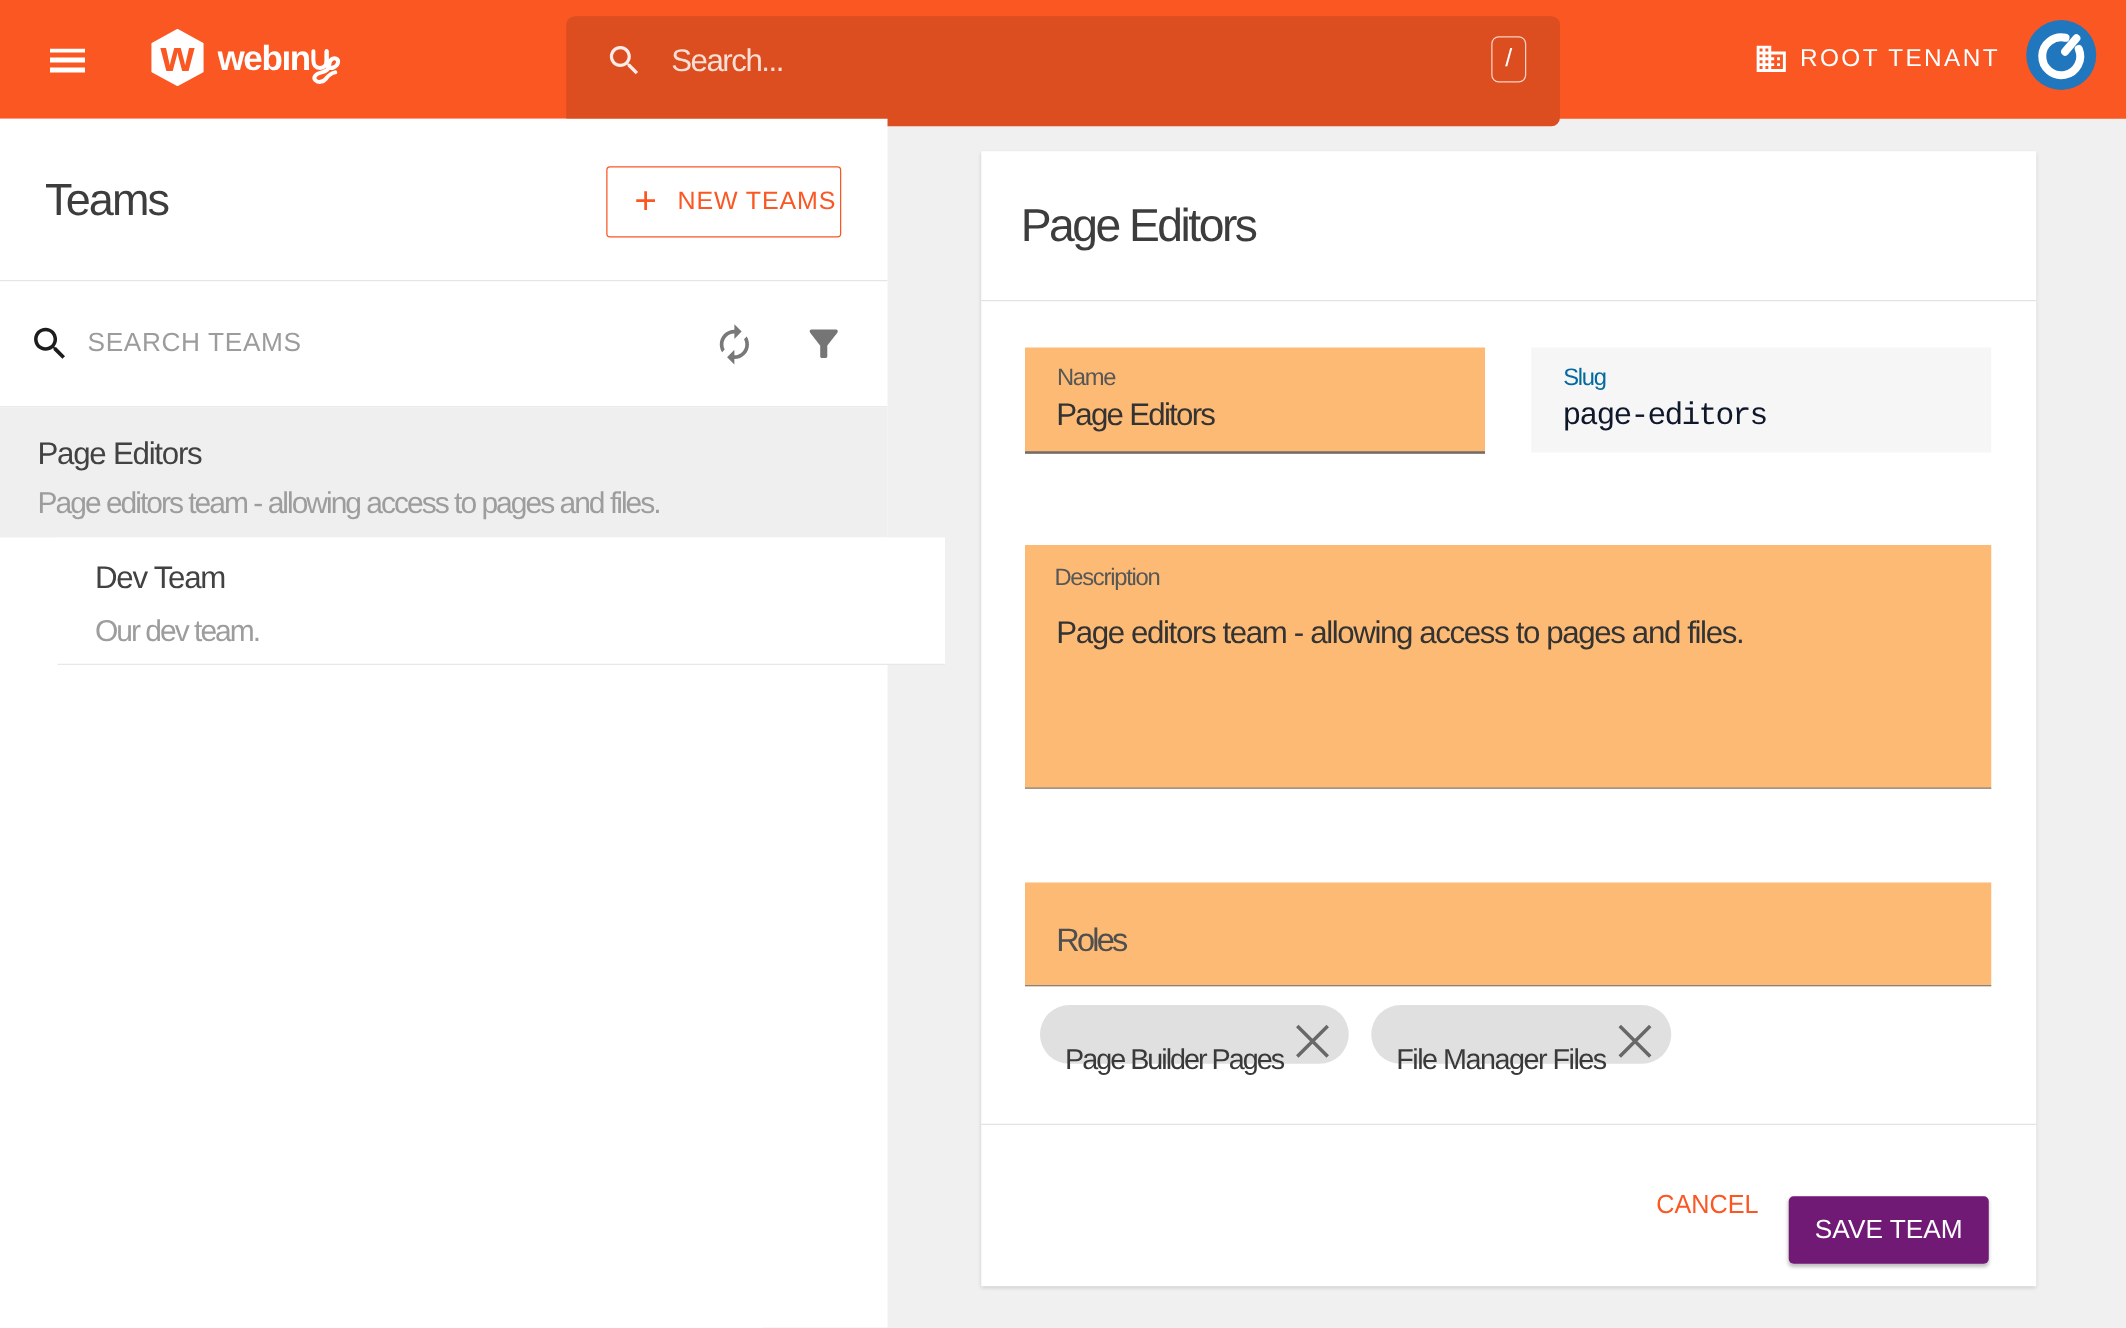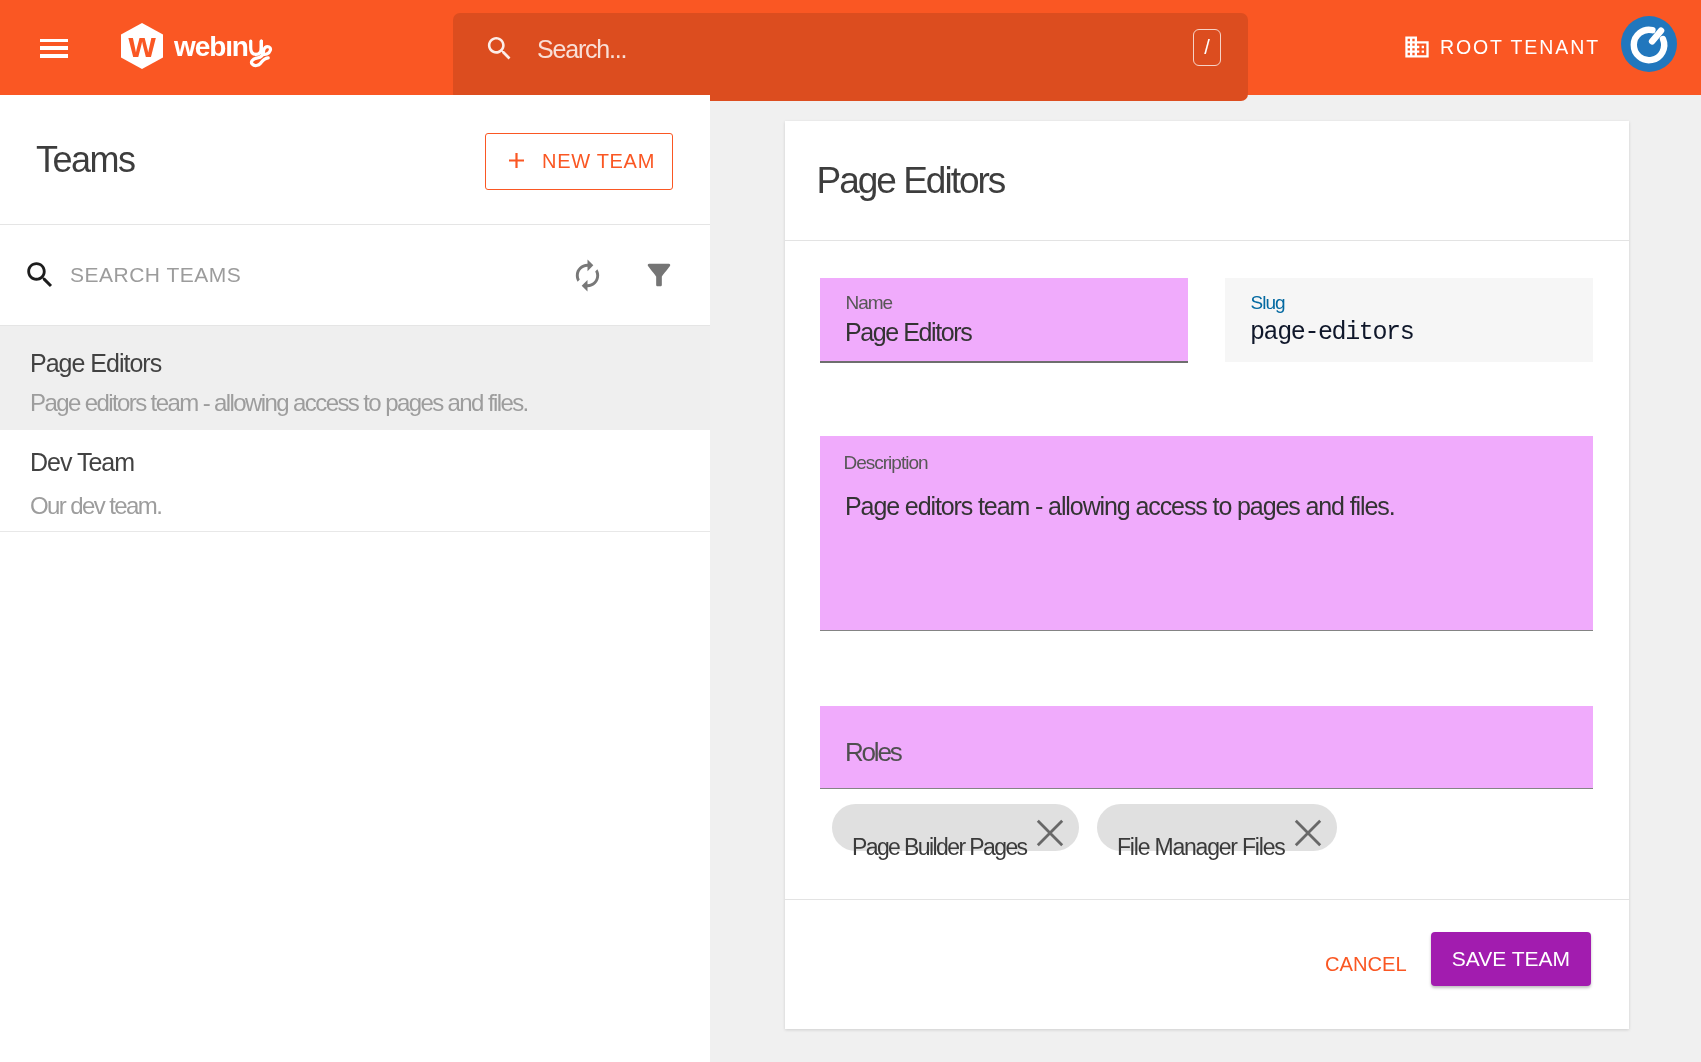--- a/index.html
+++ b/index.html
@@ -40,42 +40,42 @@
 
   .item { position:relative; width:710px; border-bottom:1px solid #e8e8e8; background:#fff; }
   .item .t { position:absolute; left:30px; font-size:25px; letter-spacing:-1px; color:#424242; line-height:1; }
   .item .d { position:absolute; left:30px; font-size:24px; letter-spacing:-1.6px; color:#9d9d9d; line-height:1; }
 
   
   .card { position:absolute; left:785px; top:121px; width:844px; height:908px; background:#fff; box-shadow:0 1px 3px rgba(0,0,0,0.14); }
   .card-h { position:absolute; left:31.5px; top:40.7px; font-size:37px; letter-spacing:-2px; color:#3d3d3d; line-height:1; }
   .card-hr1 { position:absolute; left:0; top:118.5px; width:844px; height:1px; background:#e3e3e3; }
 
-  .fld { position:absolute; background:#f0abfc; }
+  .fld { position:absolute; background:#fdba74; }
   .fld .lab { position:absolute; left:25.5px; top:14.5px; font-size:19px; letter-spacing:-1px; color:#575757; line-height:1; }
   .fld .val { position:absolute; left:25px; top:42.2px; font-size:25px; letter-spacing:-1.4px; color:#333; line-height:1; }
   .f-name { left:35px; top:157px; width:368px; height:85px; border-bottom:2px solid #6e6e6e; }
   .f-slug { left:440px; top:157px; width:368px; height:84px; background:#f6f6f6; }
   .f-slug .lab { color:#0369a1; }
   .f-slug .val { color:#0f172a;font-family:Liberation Mono, monospace; }
   .f-desc { left:35px; top:315px; width:773px; height:195px; border-bottom:1px solid #848484; }
   .f-desc .val { top:57.5px; letter-spacing:-1.1px; }
   .f-desc .lab { left:23.5px; top:17px; }
   .f-roles { left:35px; top:585px; width:773px; height:83px; border-bottom:1px solid #848484; }
   .f-roles .biglab { position:absolute; left:25px; top:32.5px; font-size:26px; letter-spacing:-2.2px; color:#4f4f4f; line-height:1; }
 
   .chips { position:absolute; left:47px; top:683px; }
   .chip { display:inline-block; position:relative; height:47px; background:#e0e0e0; border-radius:24px; margin-right:14px; font-size:23px; color:#3a3a3a; line-height:47px; padding:16px 52px 0 20px;text-align:right; }
   .chip span { position:relative; top:4px; letter-spacing:-1.6px; }
   .chip.c2 span { letter-spacing:-1.2px; }
   .chip svg { position:absolute; right:14px; top:13.5px; }
 
   .card-hr2 { position:absolute; left:0; top:777.5px; width:844px; height:1px; background:#e3e3e3; }
   .btn-cancel { position:absolute; left:540px; top:832.3px; font-size:21px; color:#fa5723; line-height:1; transform:scaleX(0.96); transform-origin:left; }
-  .btn-save { position:absolute; left:646px; top:811px; width:160px; height:54px; background:#a21caf; border-radius:4px; box-shadow:0 2px 3px rgba(0,0,0,0.25); }
+  .btn-save { position:absolute; left:646px; top:836px; width:160px; height:54px; background:#701a75; border-radius:4px; box-shadow:0 2px 3px rgba(0,0,0,0.25); }
   .btn-save span { position:absolute; left:0; top:16.3px; width:160px; text-align:center; font-size:21px; letter-spacing:0px; color:#fff; line-height:1; }
 </style>
 </head>
 <body>
 
 <div class="topbar">
   <div class="burger">
       <div class="b1"></div>
       <div class="b2"></div>
       <div class="b3"></div>
@@ -113,42 +113,42 @@
       </svg>
   </div>
 </div>
 
 <div class="leftpanel">
   <div class="lp-title">Teams</div>
   <div class="btn-newteam">
     <svg width="17" height="17" viewBox="0 0 17 17">
         <path d="M8.5 1 V16 M1 8.5 H16" stroke="#fa5723" stroke-width="2.2"></path>
       </svg>
-    <span class="lbl">NEW TEAM</span>
+    <span class="lbl">NEW TEAMS</span>
   </div>
   <div class="divider" style="top:129px"></div>
   <div class="searchrow">
     <svg class="mag" width="34" height="34" viewBox="0 0 24 24">
         <path fill="#1d1d1d" d="M15.5 14h-.79l-.28-.27C15.41 12.59 16 11.11 16 9.5 16 5.91 13.09 3 9.5 3S3 5.91 3 9.5 5.91 16 9.5 16c1.61 0 3.09-.59 4.23-1.57l.27.28v.79l5 4.99L20.49 19l-4.99-5zm-6 0C7.01 14 5 11.99 5 9.5S7.01 5 9.5 5 14 7.01 14 9.5 11.99 14 9.5 14z"></path>
       </svg>
   </div>
   <div class="ph searchrow-ph" style="position:absolute; left:70px; top:168.5px; font-size:21px; letter-spacing:0.5px; color:#9c9c9c; line-height:1;">SEARCH TEAMS</div>
   <svg class="ic-refresh" width="35" height="35" viewBox="0 0 24 24">
       <path fill="#787878" d="M12 6v3l4-4-4-4v3c-4.42 0-8 3.58-8 8 0 1.57.46 3.03 1.24 4.26L6.7 14.8c-.45-.83-.7-1.79-.7-2.8 0-3.31 2.69-6 6-6zm6.76 1.74L17.3 9.2c.44.84.7 1.79.7 2.8 0 3.31-2.69 6-6 6v-3l-4 4 4 4v-3c4.42 0 8-3.58 8-8 0-1.57-.46-3.03-1.24-4.26z"></path>
     </svg>
   <svg class="ic-filter" width="34" height="34" viewBox="0 0 24 24">
       <path fill="#757575" d="M4.25 5.61C6.27 8.2 10 13 10 13v6c0 .55.45 1 1 1h2c.55 0 1-.45 1-1v-6s3.72-4.8 5.74-7.39C20.25 4.95 19.78 4 18.95 4H5.04c-.83 0-1.3.95-.79 1.61z"></path>
     </svg>
   <div class="divider" style="top:230px"></div>
   <div style="position:absolute; top:231px; left:0; width:710px;">
     <div class="item" style="height:104px; background:#efefef; border-bottom:none;">
       <div class="t" style="top:24.5px;">Page Editors</div>
       <div class="d" style="top:65px;">Page editors team - allowing access to pages and files.</div>
     </div>
-    <div class="item" style="height:102px;">
+    <div class="item" style="height:102px;margin-left:46px;">
       <div class="t" style="top:19.8px;">Dev Team</div>
       <div class="d" style="top:63.7px;">Our dev team.</div>
     </div>
   </div>
 </div>
 
 <div class="card">
   <div class="card-h">Page Editors</div>
   <div class="card-hr1"></div>
   <div class="fld f-name">

